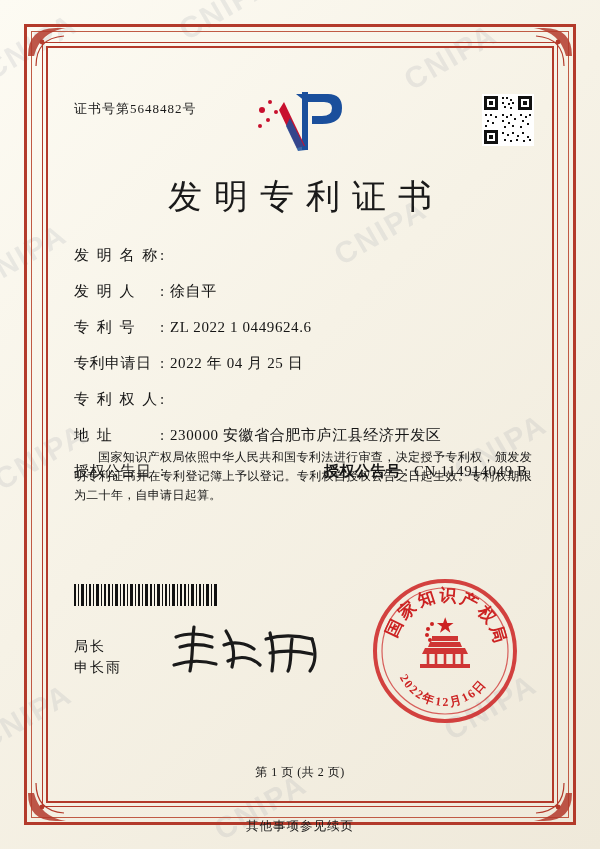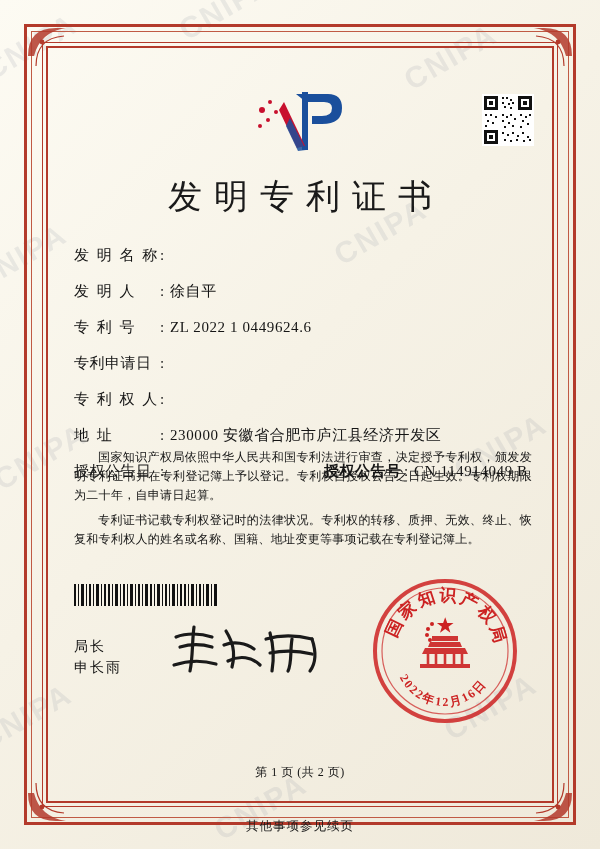--- a/index.html
+++ b/index.html
@@ -264,20 +264,21 @@
   <div class="corner" style="right:26px; bottom:26px;">
     <svg width="56" height="56" viewBox="0 0 56 56">
       <path d="M54 26 Q54 54 26 54 L16 54 Q42 50 48 26 Z" fill="#b33a2b" opacity="0.85"></path>
       <path d="M46 16 Q46 44 18 46" stroke="#b33a2b" stroke-width="1.2" fill="none"></path>
       <circle cx="40" cy="40" r="2.4" fill="#b33a2b"></circle>
     </svg>
   </div>
 
   <div class="content">
 
+    <div class="cert-no">证书号第5648482号</div>
 
     <div class="logo">
       <svg width="100" height="74" viewBox="0 0 100 74">
         <path d="M46 6 L78 6 Q92 6 92 20 Q92 36 72 36 L62 36 L62 28 L72 28 Q82 28 82 20 Q82 14 74 14 L56 14 Z" fill="#1a4f9c"></path>
         <path d="M52 4 L58 4 L58 62 L52 62 Z" fill="#1a4f9c"></path>
         <path d="M34 14 L55 58 L47 60 L29 22 Z" fill="#c8102e"></path>
         <path d="M40 30 L56 62 L48 63 L36 38 Z" fill="#1a4f9c" opacity="0.85"></path>
         <g fill="#c8102e">
           <circle cx="12" cy="22" r="3"></circle>
           <circle cx="20" cy="14" r="2"></circle>
@@ -357,20 +358,21 @@
         <span class="field-value">徐自平</span>
       </div>
       <div class="field-row">
         <span class="field-label">专 利 号</span>
         <span class="field-colon">:</span>
         <span class="field-value">ZL 2022 1 0449624.6</span>
       </div>
       <div class="field-row">
         <span class="field-label wide">专利申请日</span>
         <span class="field-colon">:</span>
+        <span class="field-value">2022 年 04 月 25 日</span>
       </div>
       <div class="field-row">
         <span class="field-label">专 利 权 人</span>
         <span class="field-colon">:</span>
       </div>
       <div class="field-row">
         <span class="field-label">地 址</span>
         <span class="field-colon">:</span>
         <span class="field-value">230000 安徽省合肥市庐江县经济开发区</span>
       </div>
@@ -383,21 +385,20 @@
         <span class="split-right">
           <span class="field-label wide">授权公告号</span>
           <span class="field-colon">:</span>
           <span class="field-value">CN 114914049 B</span>
         </span>
       </div>
     </div>
 
     <div class="paragraphs">
       <p>国家知识产权局依照中华人民共和国专利法进行审查，决定授予专利权，颁发发明专利证书并在专利登记簿上予以登记。专利权自授权公告之日起生效。专利权期限为二十年，自申请日起算。</p>
-      <p>专利证书记载专利权登记时的法律状况。专利权的转移、质押、无效、终止、恢复和专利权人的姓名或名称、国籍、地址变更等事项记载在专利登记簿上。</p>
     </div>
 
     <div class="barcode">
       <svg width="145" height="22" viewBox="0 0 145 22">
         <rect width="145" height="22" fill="#f7f3e8"></rect>
         <g fill="#111">
           <rect x="0" y="0" width="2" height="22"></rect>
             <rect x="4" y="0" width="1" height="22"></rect>
           <rect x="7" y="0" width="3" height="22"></rect>
             <rect x="12" y="0" width="1" height="22"></rect>

